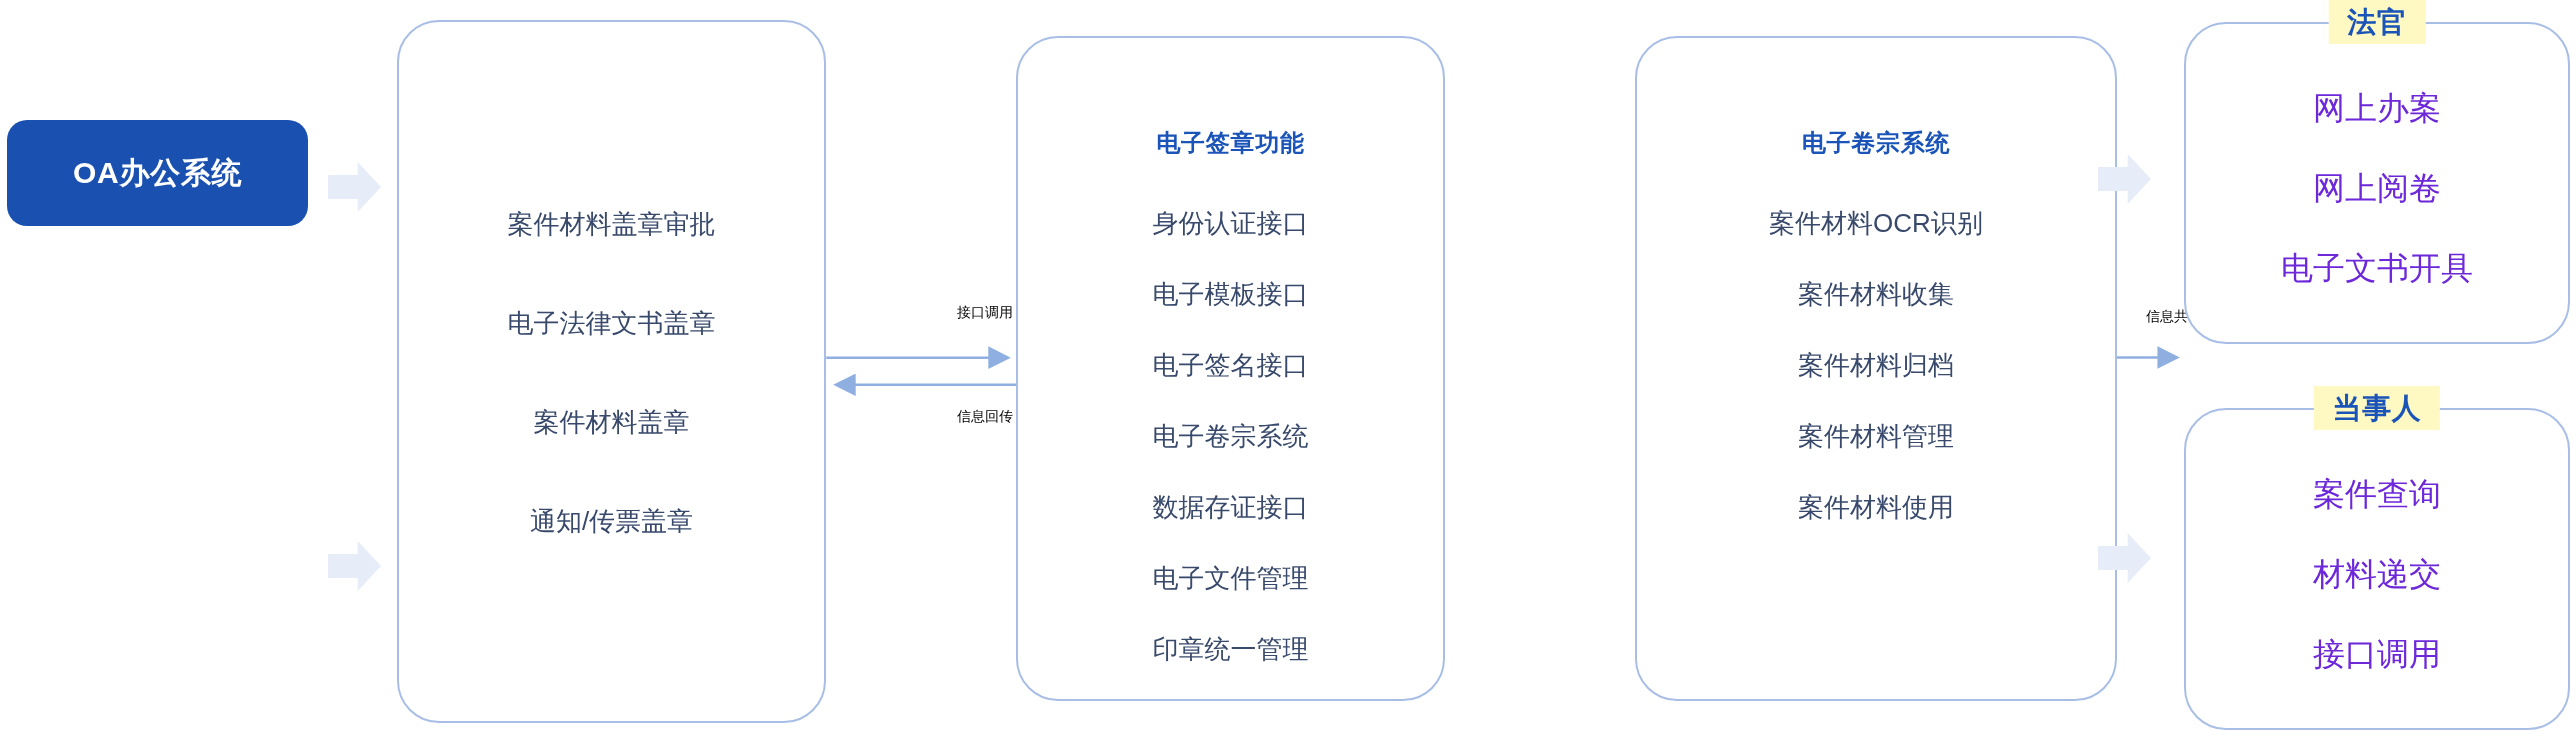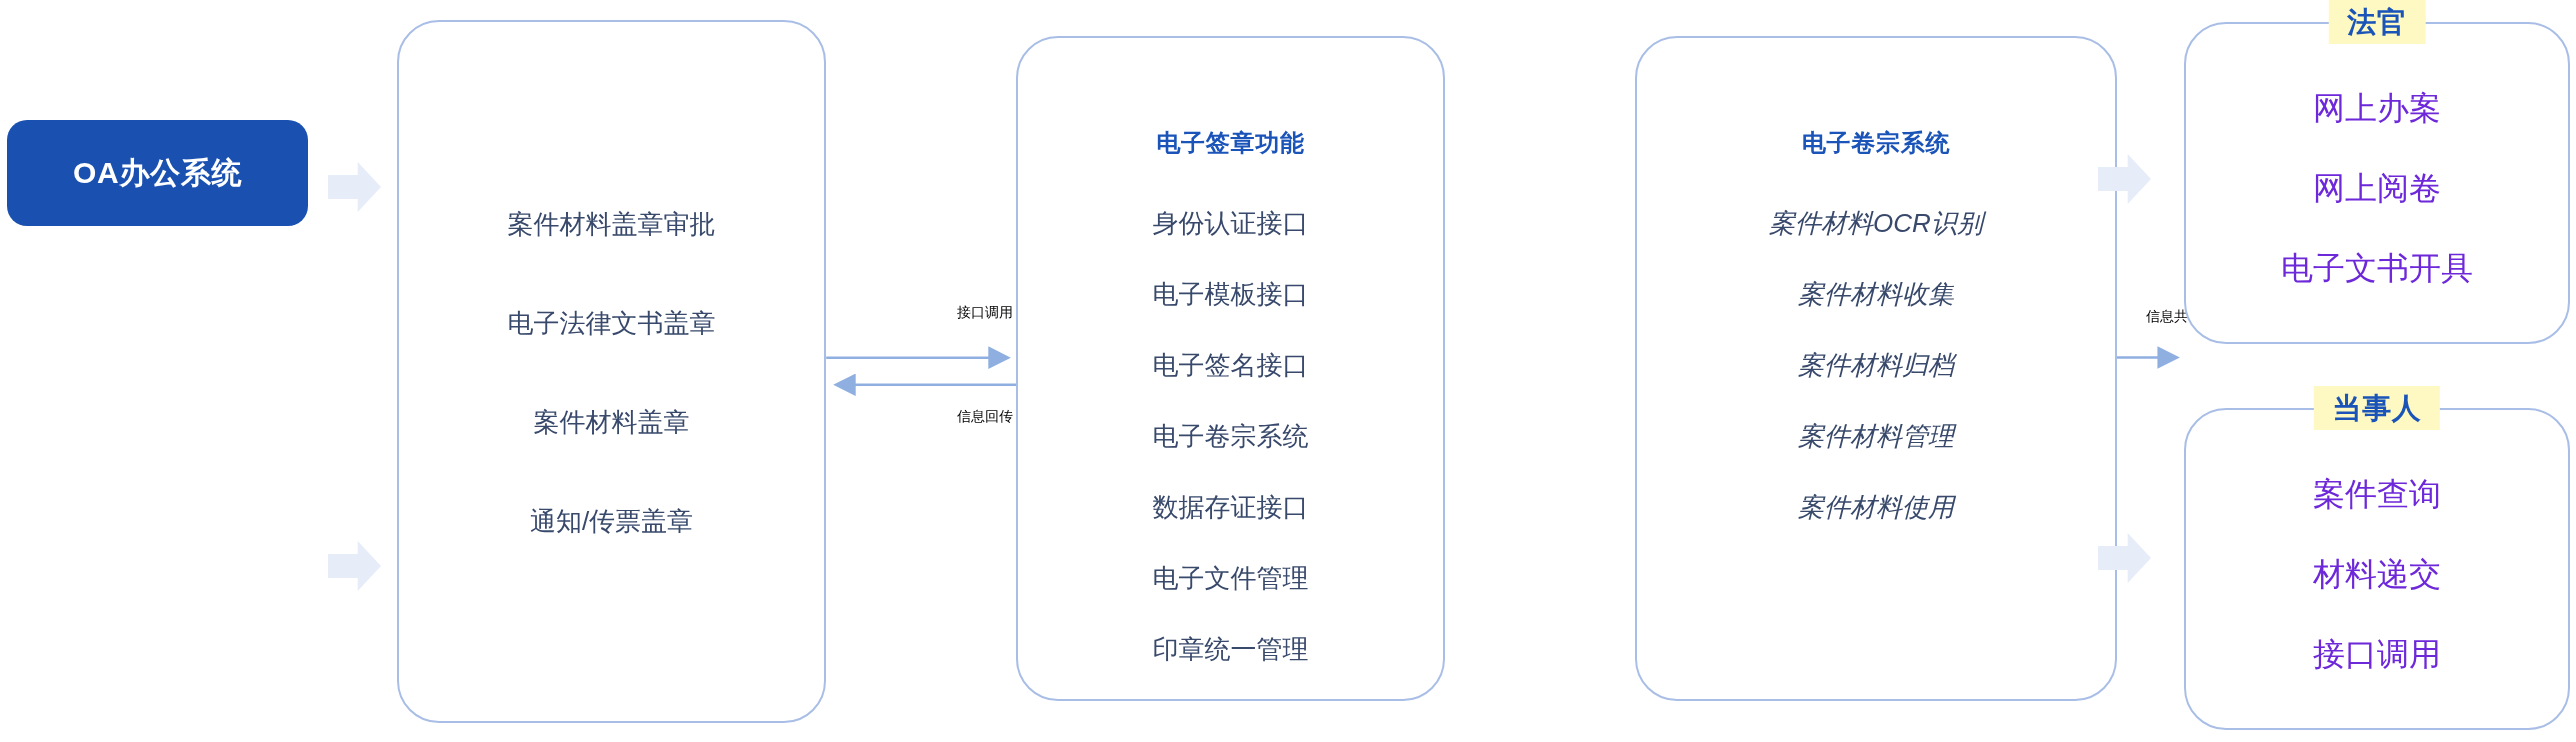--- a/index.html
+++ b/index.html
@@ -91,21 +91,21 @@
   #panel-seal .panel-items { margin-top: 185px; }
   #panel-seal .panel-item  { margin-bottom: 64px; }
 
   
   #panel-esign .panel-title { margin-top: 89px; }
   #panel-esign .panel-items { margin-top: 47px; }
   #panel-esign .panel-item  { margin-bottom: 36px; }
 
   
   #panel-dossier .panel-title { margin-top: 89px; }
-  #panel-dossier .panel-items { margin-top: 47px; font-style: italic; }
+  #panel-dossier .panel-items { margin-top: 47px; }
   #panel-dossier .panel-item  { margin-bottom: 36px; }
 
   
   .fieldset-box {
     position: absolute;
     border: 2.1px solid #A9BEE6;
     border-radius: 42px;
     background: #ffffff;
     box-sizing: border-box;
   }

